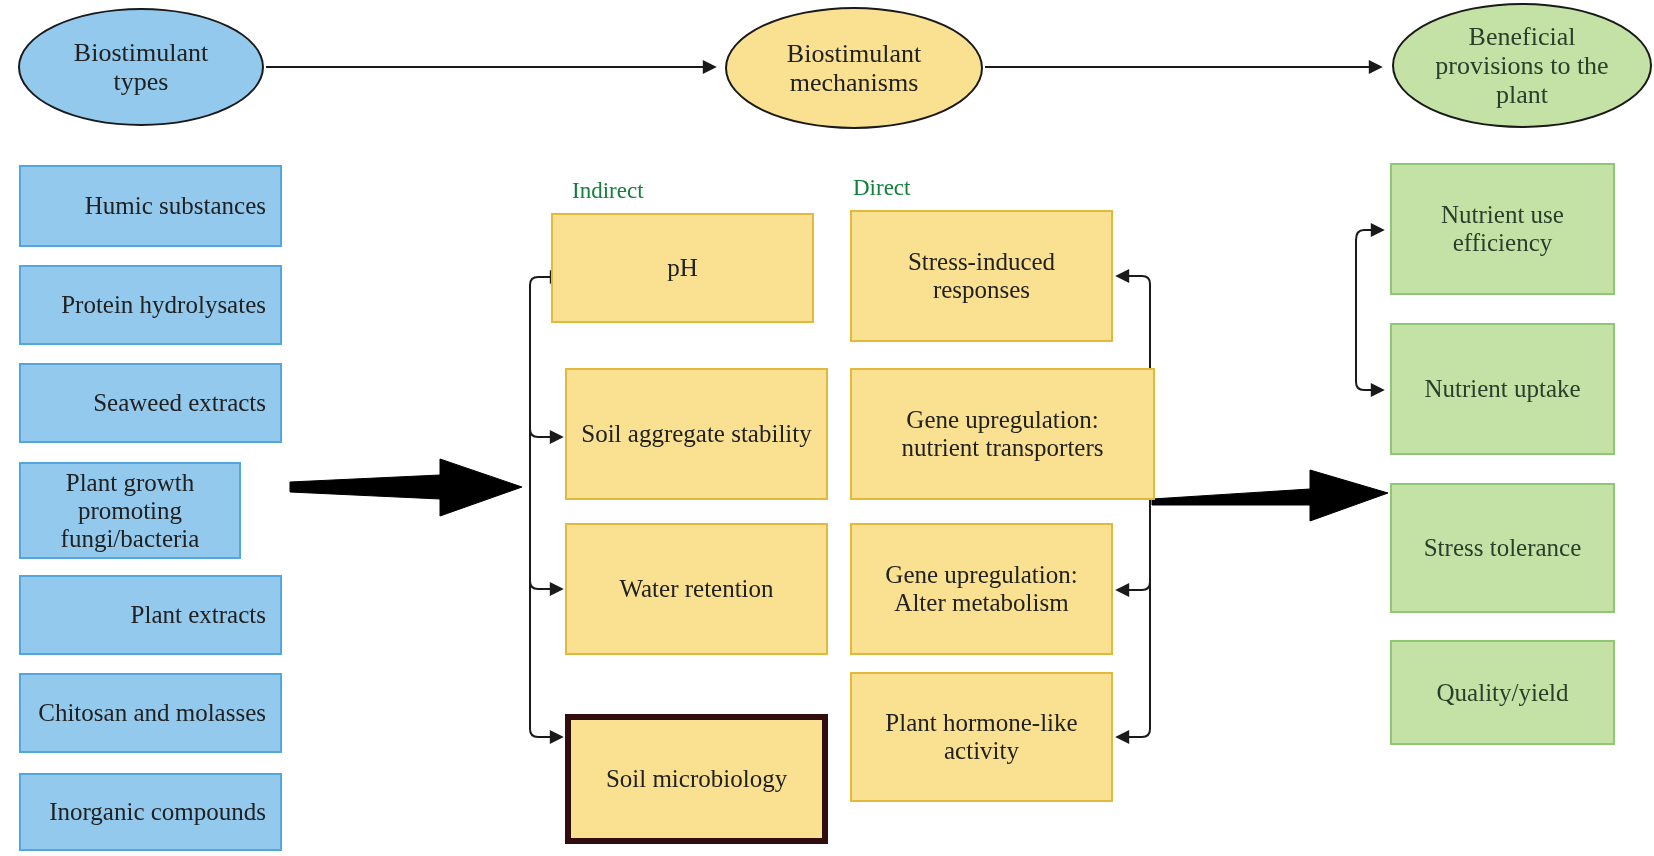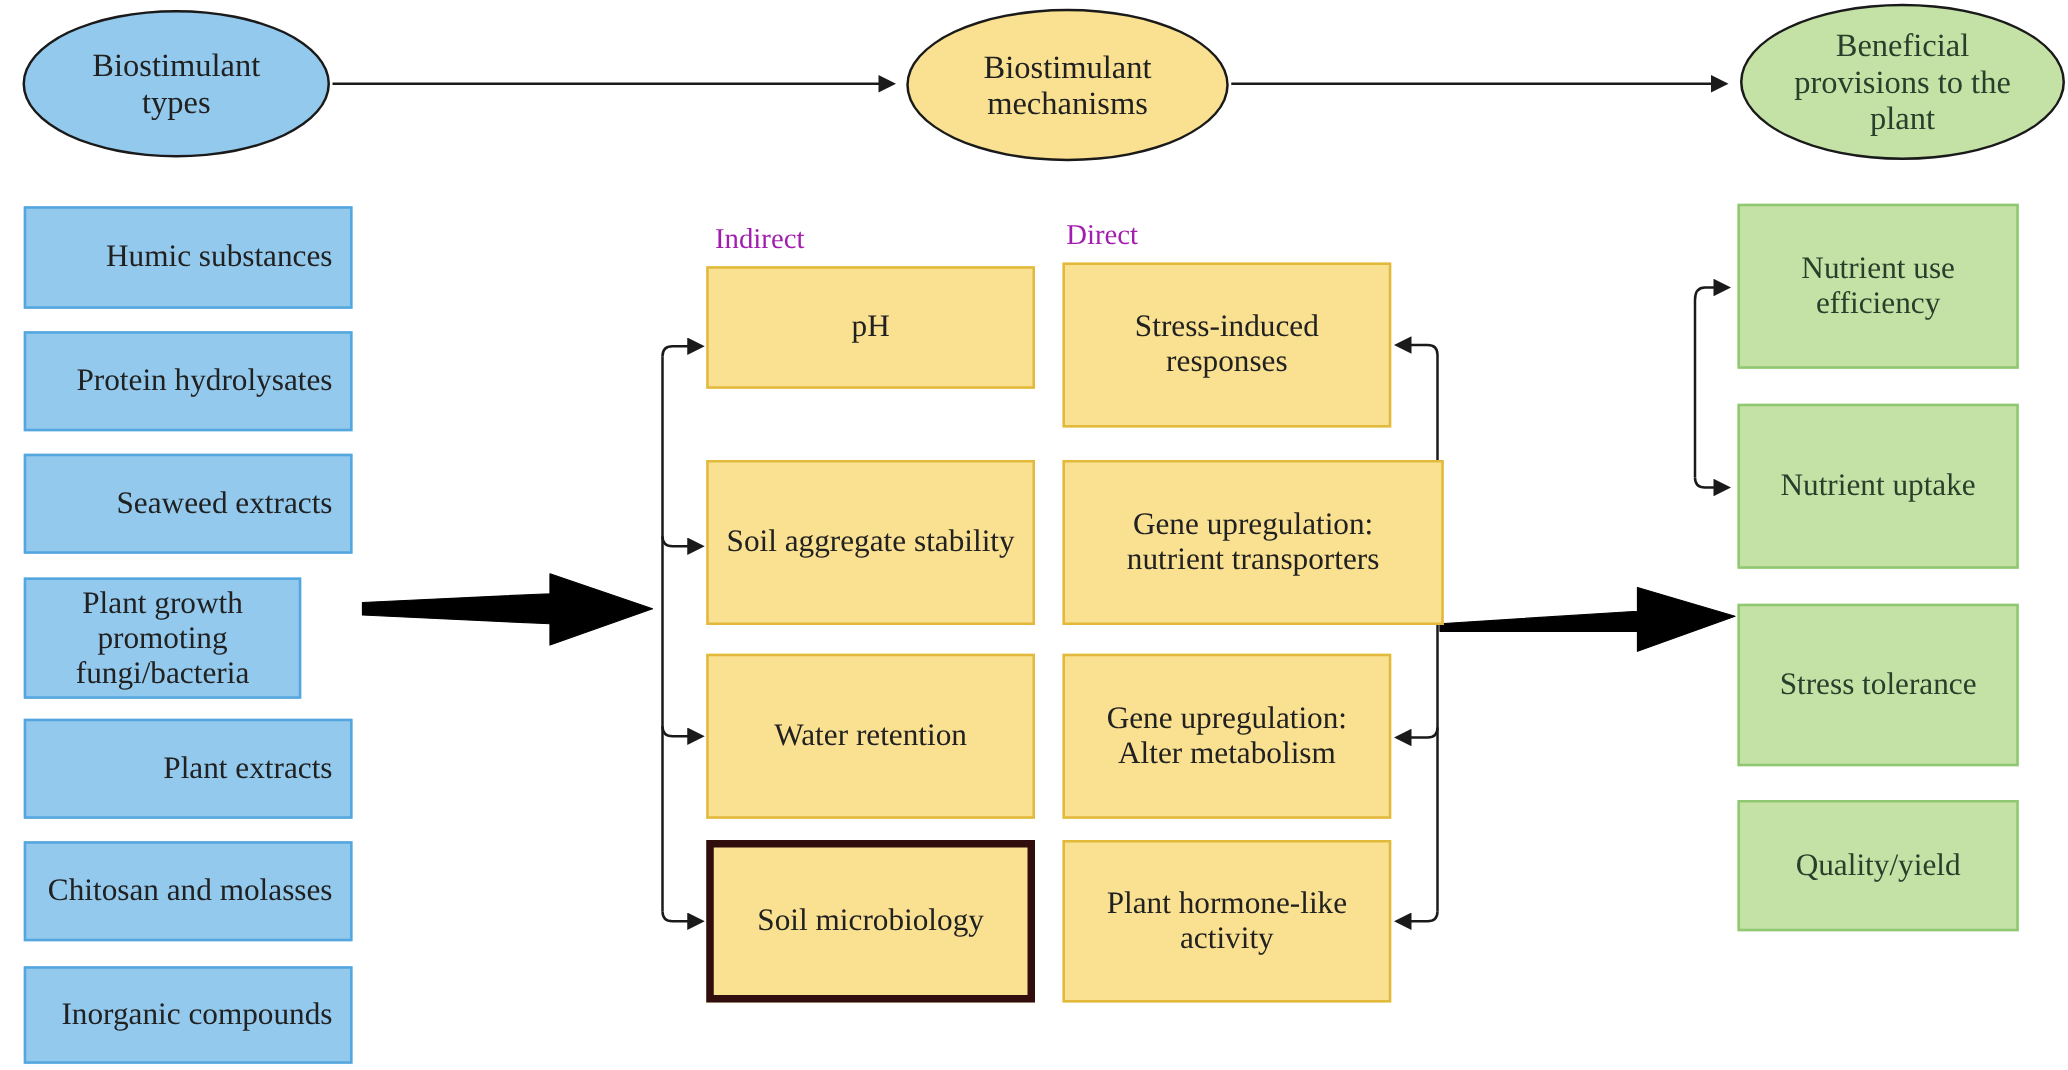--- a/index.html
+++ b/index.html
@@ -26,24 +26,24 @@
   }
   .ellipse.yellow{background:var(--yellow-fill);}
   .ellipse.green{background:var(--green-fill); color:var(--green-text);}
   .box{
     position:absolute; box-sizing:border-box;
     display:flex; align-items:center; justify-content:center; text-align:center;
     font-size:25px; line-height:1.12; padding:4px 14px;
   }
   .box.blue{background:var(--blue-fill); border:2px solid var(--blue-border);justify-content:flex-end;}
   .box.yellow{background:var(--yellow-fill); border:2px solid var(--yellow-border);}
-  .box.yellow.highlight{border:6px solid var(--highlight-border);}
+  .box.yellow.highlight{border:6px solid var(--highlight-border);margin-top:42px;}
   .box.green{background:var(--green-fill); border:2px solid var(--green-border); color:var(--green-text);}
   .colhead{
-    position:absolute; font-size:23px; color:#a21caf;
+    position:absolute; font-size:23px; color:#15803d;
   }
 </style>
 </head>
 <body>
 
 <div id="canvas">
 
   <svg id="wires" viewBox="0 0 1654 856" xmlns="http://www.w3.org/2000/svg">
     <defs>
       <marker id="arrowhead" viewBox="0 0 10 10" refX="8" refY="5" markerWidth="8" markerHeight="7" orient="auto">
@@ -110,21 +110,21 @@
     <span>Chitosan and molasses</span>
     </div>
   <div class="box blue" style="left:19px;top:575px;width:263px;height:80px">
     <span>Plant extracts</span>
     </div>
   <div class="box blue" style="left:19px;top:773px;width:263px;height:78px">
     <span>Inorganic compounds</span>
     </div>
 
   <div class="colhead" style="left:572px;top:178px">Indirect</div>
-  <div class="box yellow" style="left:565px;top:213px;width:263px;height:98px">
+  <div class="box yellow" style="left:551px;top:213px;width:263px;height:110px">
     <span>pH</span>
     </div>
   <div class="box yellow" style="left:565px;top:368px;width:263px;height:132px">
     <span>Soil aggregate stability</span>
     </div>
   <div class="box yellow" style="left:565px;top:523px;width:263px;height:132px">
     <span>Water retention</span>
     </div>
   <div class="box yellow highlight" style="left:565px;top:672px;width:263px;height:130px">
     <span>Soil microbiology</span>

